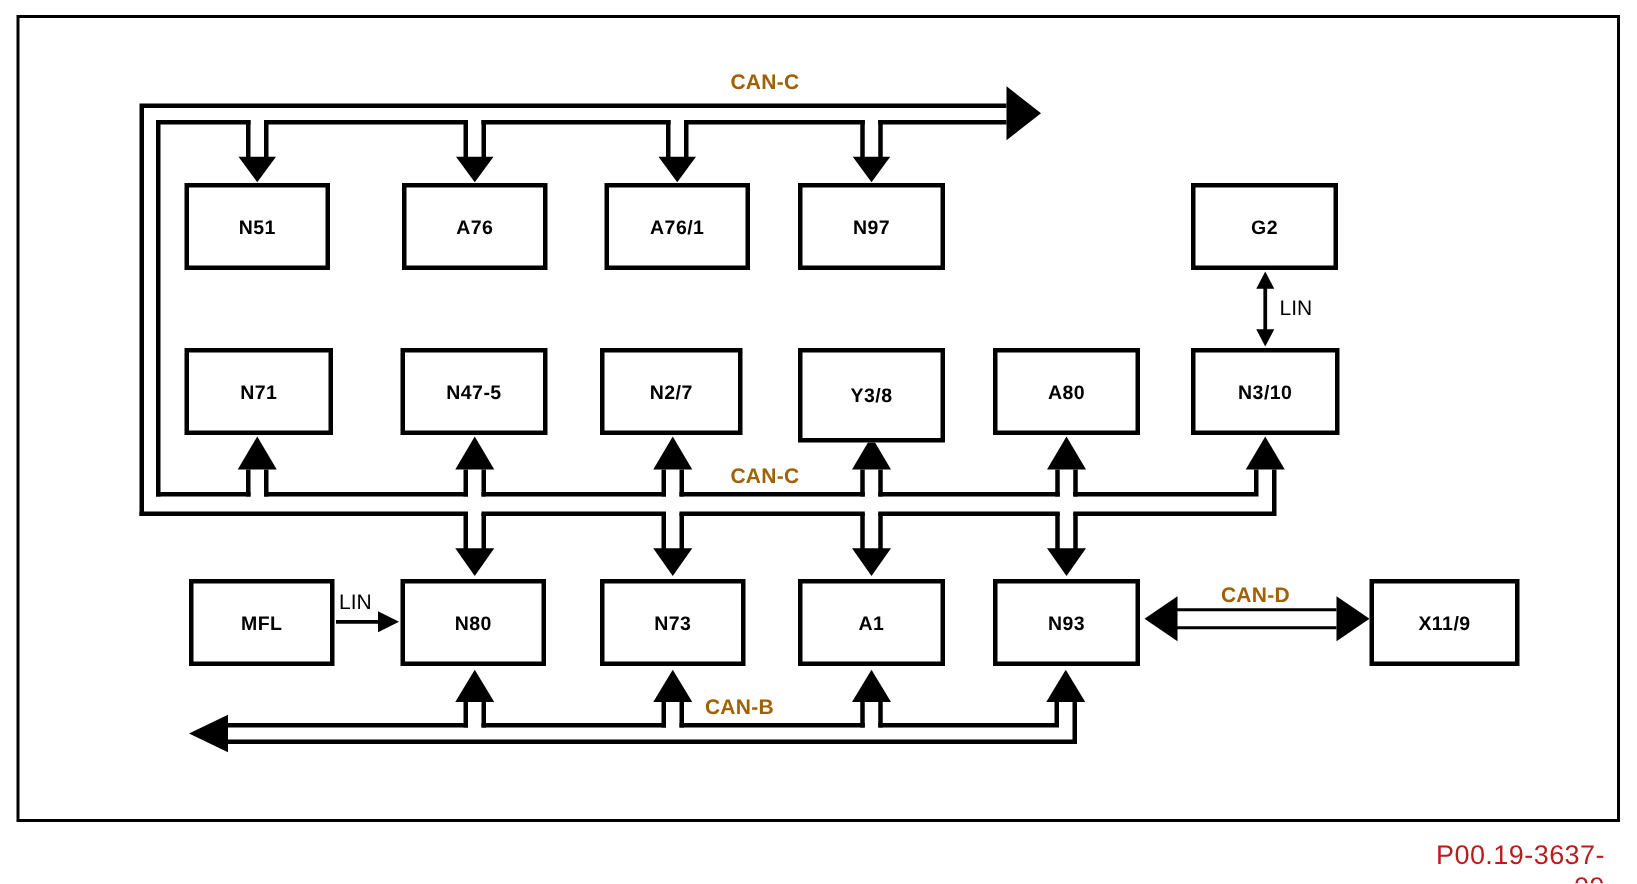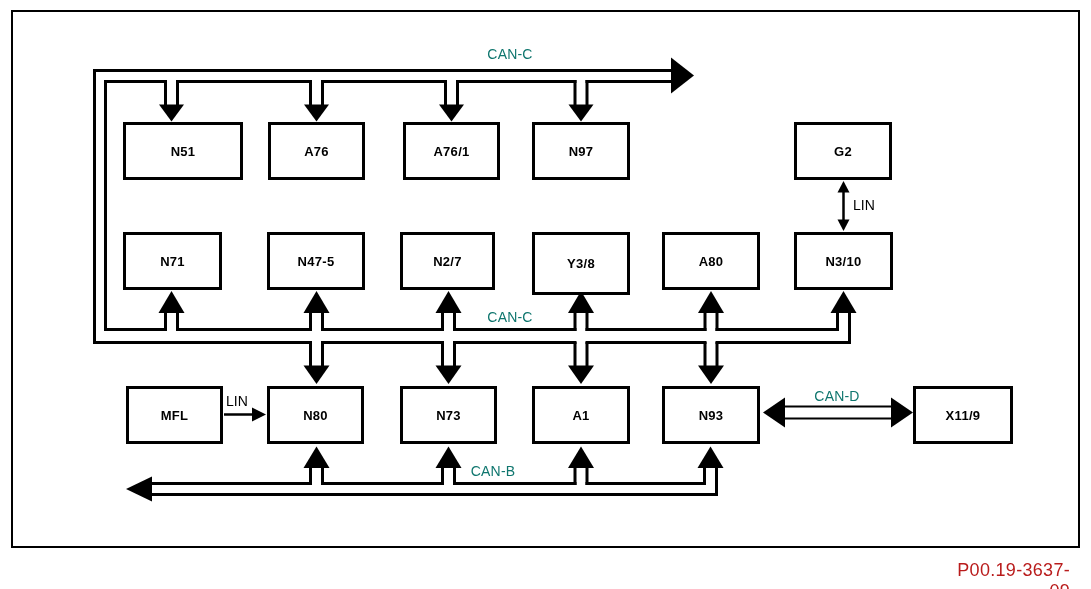--- a/index.html
+++ b/index.html
@@ -7,21 +7,21 @@
     position:relative;width:1091px;height:589px;background:#ffffff;overflow:hidden;
     font-family:"Liberation Sans",sans-serif;
   }
   .layer{position:absolute;left:0;top:0;}
   .node{
     position:absolute;box-sizing:border-box;border:3px solid #000;background:#fff;
     display:flex;align-items:center;justify-content:center;
     font-weight:bold;font-size:13px;color:#000;letter-spacing:.3px;
   }
   .bus-label{
-    position:absolute;font-weight:normal;font-size:14px;color:#0f766e;
+    position:absolute;font-weight:bold;font-size:14px;color:#a16207;
     text-align:center;letter-spacing:.2px;white-space:nowrap;
   }
   .lin-label{
     position:absolute;font-weight:normal;font-size:14px;color:#000;white-space:nowrap;
   }
   .caption{
     position:absolute;left:940px;top:560px;width:130px;text-align:right;
     font-size:18px;color:#b91c1c;letter-spacing:.3px;
   }
 </style>
@@ -149,21 +149,21 @@
       <polygon points="266,414.5 252,407.5 252,421.5" fill="#000"></polygon>
     </g>
 
     <g>
       <path d="M843.5,185 V227" stroke="#000" stroke-width="2.5" fill="none"></path>
       <polygon points="843.5,181 837.5,192.5 849.5,192.5" fill="#000"></polygon>
       <polygon points="843.5,231 837.5,219.5 849.5,219.5" fill="#000"></polygon>
     </g>
   </svg>
 
-  <div class="node" style="left:123px;top:122px;width:120px;height:58px">
+  <div class="node" style="left:123px;top:122px;width:97px;height:58px">
       <span>N51</span>
     </div>
   <div class="node" style="left:268px;top:122px;width:97px;height:58px">
       <span>A76</span>
     </div>
   <div class="node" style="left:403px;top:122px;width:97px;height:58px">
       <span>A76/1</span>
     </div>
   <div class="node" style="left:532px;top:122px;width:98px;height:58px">
       <span>N97</span>

